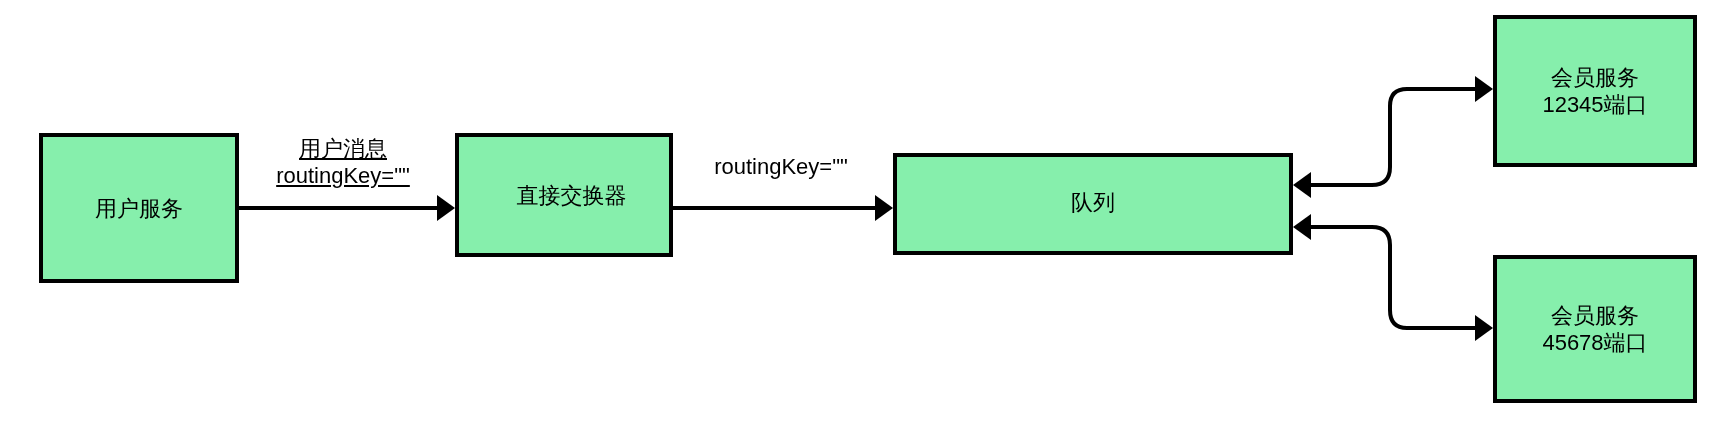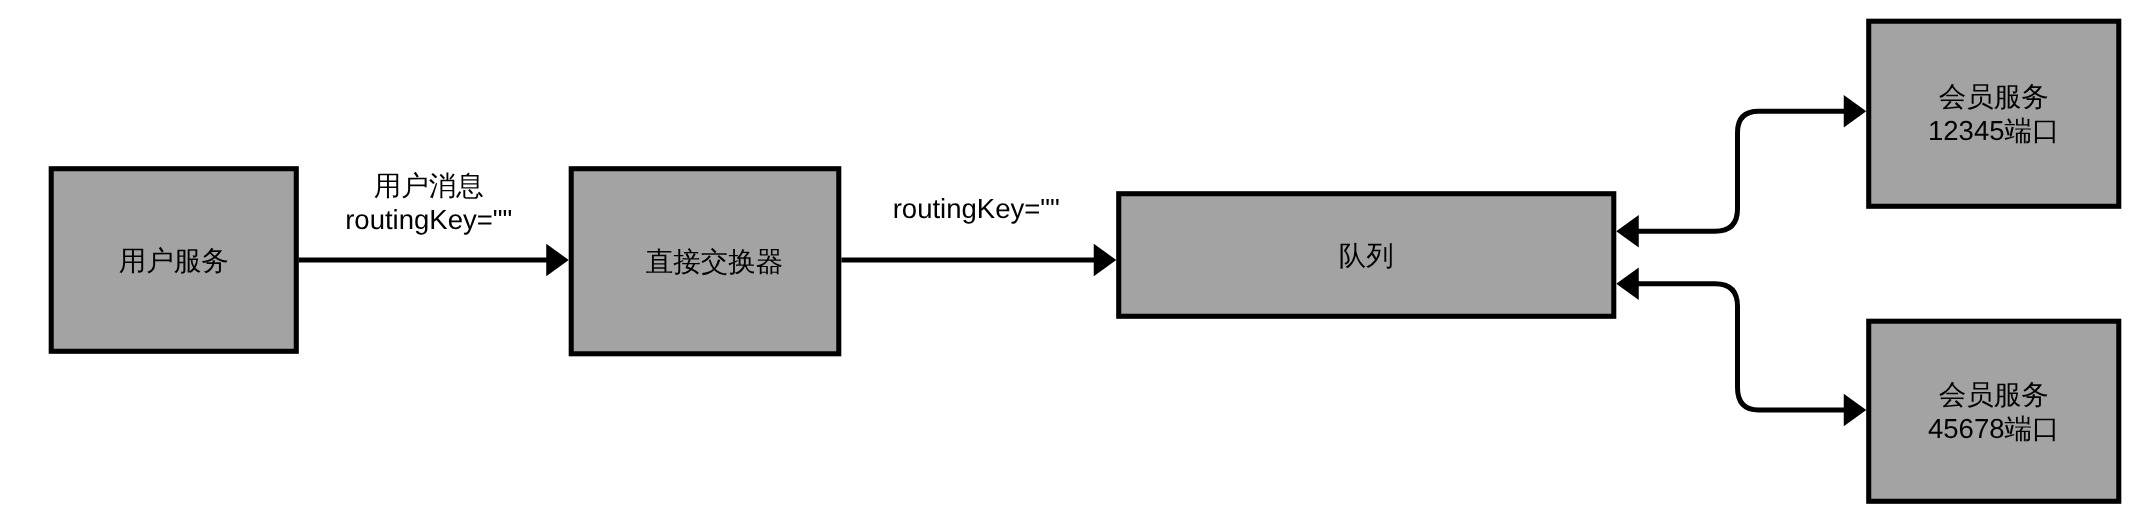--- a/index.html
+++ b/index.html
@@ -14,43 +14,43 @@
   }
   #edges-svg {
     position: absolute;
     left: 0; top: 0;
     width: 1724px; height: 424px;
   }
   .node {
     position: absolute;
     box-sizing: border-box;
     border: 4px solid #000000;
-    background: #a3a3a3;
+    background: #86efac;
     display: flex;
     flex-direction: column;
     align-items: center;
     justify-content: center;
     text-align: center;
     font-size: 22px;
     line-height: 27px;
   }
   .edge-label {
     position: absolute;
     text-align: center;
     font-size: 22px;
     line-height: 27px;
     white-space: nowrap;
   }
   
   #node-user      { left: 39px;   top: 133px; width: 200px; height: 150px; }
-  #node-exchange  { left: 455px;  top: 133px; width: 218px; height: 152px; padding-left: 15px; }
-  #node-queue     { left: 893px;  top: 153px; width: 400px; height: 102px; }
+  #node-exchange  { left: 455px;  top: 133px; width: 218px; height: 124px; padding-left: 15px; }
+  #node-queue     { left: 893px;  top: 153px; width: 400px; height: 102px; font-family: Liberation Mono, monospace; }
   #node-member1   { left: 1493px; top: 15px;  width: 204px; height: 152px; }
   #node-member2   { left: 1493px; top: 255px; width: 204px; height: 148px; }
-  #label-user-msg { left: 243px;  top: 135px; width: 200px; }
+  #label-user-msg { left: 243px;  top: 135px; width: 200px; text-decoration: underline; }
   #label-rkey2    { left: 681px;  top: 153px; width: 200px; }
 </style>
 </head>
 <body>
 
 <div id="canvas">
 
   <svg id="edges-svg" viewBox="0 0 1724 424" xmlns="http://www.w3.org/2000/svg">
     <g stroke="#000000" stroke-width="4" fill="none" stroke-linejoin="round">
 

